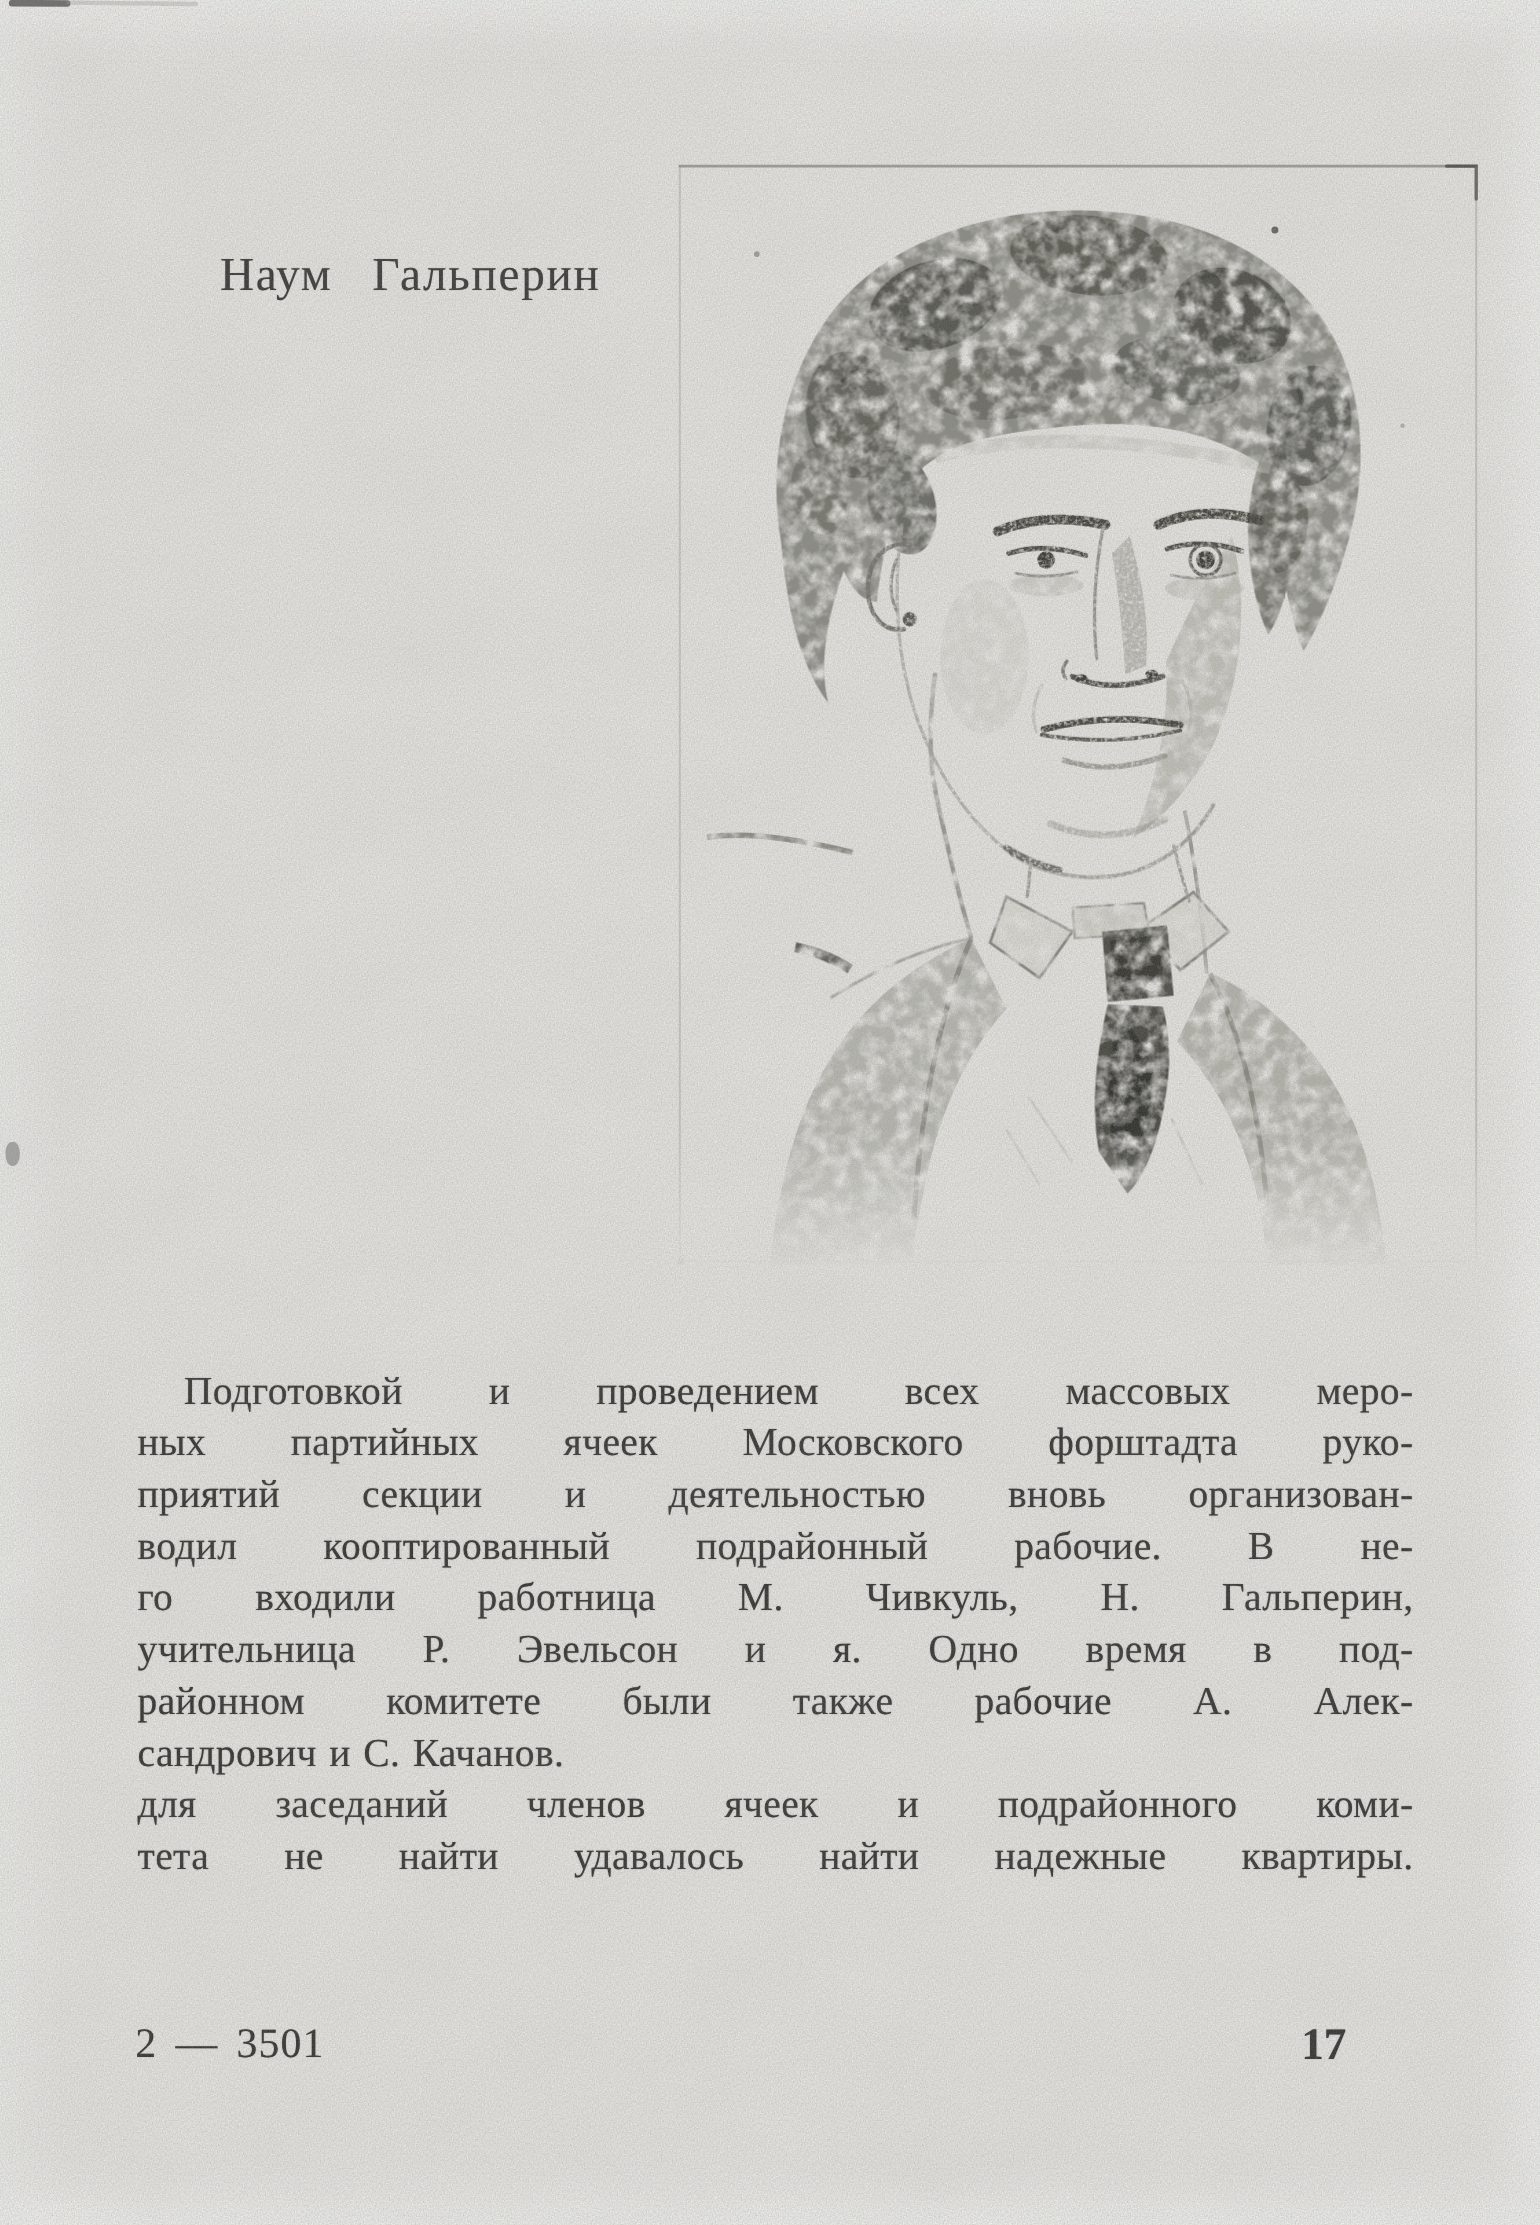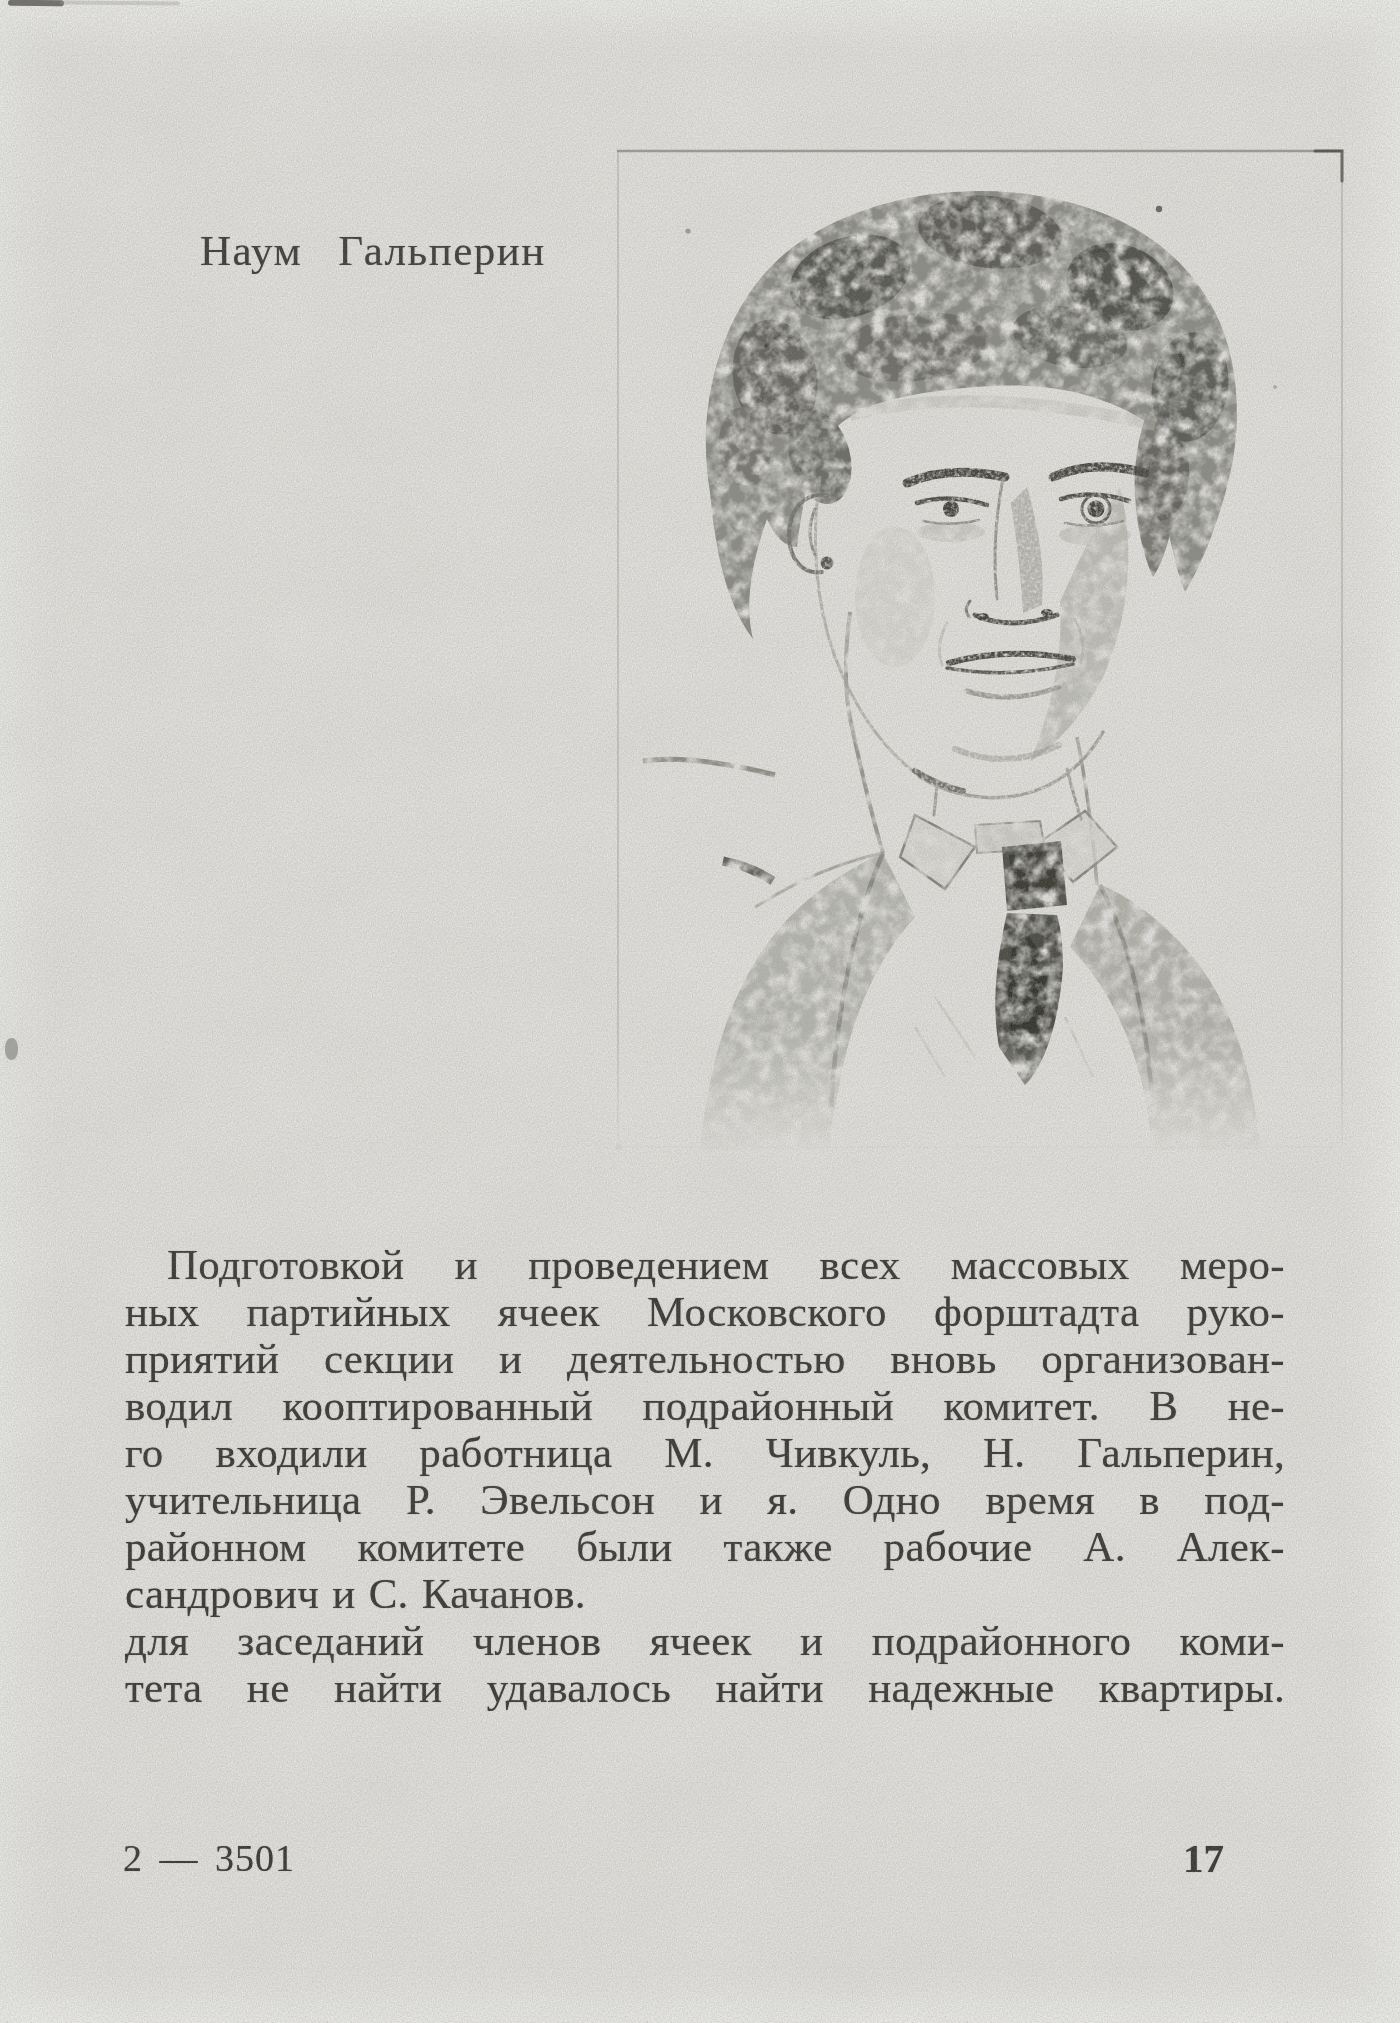--- a/index.html
+++ b/index.html
@@ -17,21 +17,21 @@
   .caption{
     position:absolute;left:200px;top:226px;
     font-size:43px;letter-spacing:1.5px;word-spacing:24px;
     color:#333231;text-shadow:0 0 1px rgba(45,44,42,.45);
     white-space:nowrap;
   }
   .portrait{position:absolute;left:615px;top:147px;width:730px;height:1003px;}
   .portrait svg{display:block;width:730px;height:1003px;}
   .bodytext{position:absolute;left:125px;top:1241px;width:1160px;}
   .line{
-    font-size:43px;line-height:47px;height:47px;
+    font-size:36px;line-height:47px;height:47px;
     text-align:justify;text-align-last:justify;
     word-spacing:2px;letter-spacing:0.3px;
     white-space:nowrap;
     text-shadow:0 0 1.1px rgba(40,39,37,.55);
   }
   .line.justified{white-space:normal;}
   .line.indent{text-indent:42px;}
   .line.para-end{text-align-last:left;}
   .print-code{
     position:absolute;left:123px;top:1836px;
@@ -176,21 +176,21 @@
       </g>
 
       <rect x="0" y="880" width="730" height="123" fill="url(#fadeBottom)"></rect>
     </svg>
   </div>
 
   <div class="bodytext">
     <div class="line justified indent">Подготовкой и проведением всех массовых меро-</div>
     <div class="line justified">ных партийных ячеек Московского форштадта руко-</div>
     <div class="line justified">приятий секции и деятельностью вновь организован-</div>
-    <div class="line justified">водил кооптированный подрайонный комитет. В не-</div>
+    <div class="line justified">водил кооптированный подрайонный рабочие. В не-</div>
     <div class="line justified">го входили работница М. Чивкуль, Н. Гальперин,</div>
     <div class="line justified">учительница Р. Эвельсон и я. Одно время в под-</div>
     <div class="line justified">районном комитете были также рабочие А. Алек-</div>
     <div class="line justified para-end">сандрович и С. Качанов.</div>
     <div class="line justified">для заседаний членов ячеек и подрайонного коми-</div>
     <div class="line justified">тета не найти удавалось найти надежные квартиры.</div>
   </div>
 
   <div class="print-code">2 — 3501</div>
   <div class="folio">17</div>

